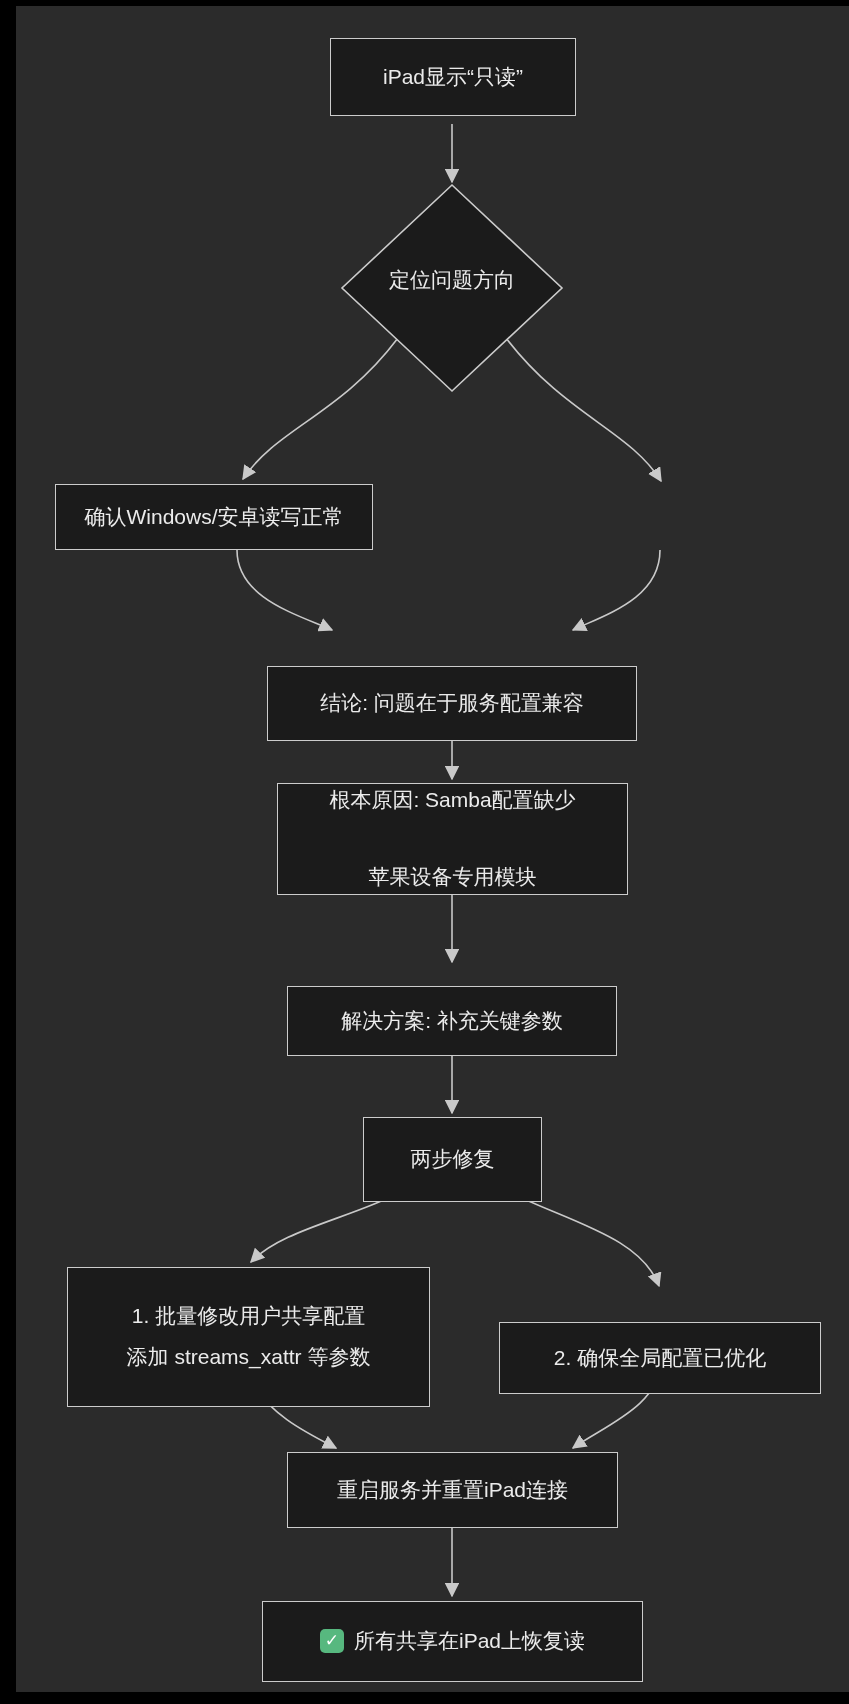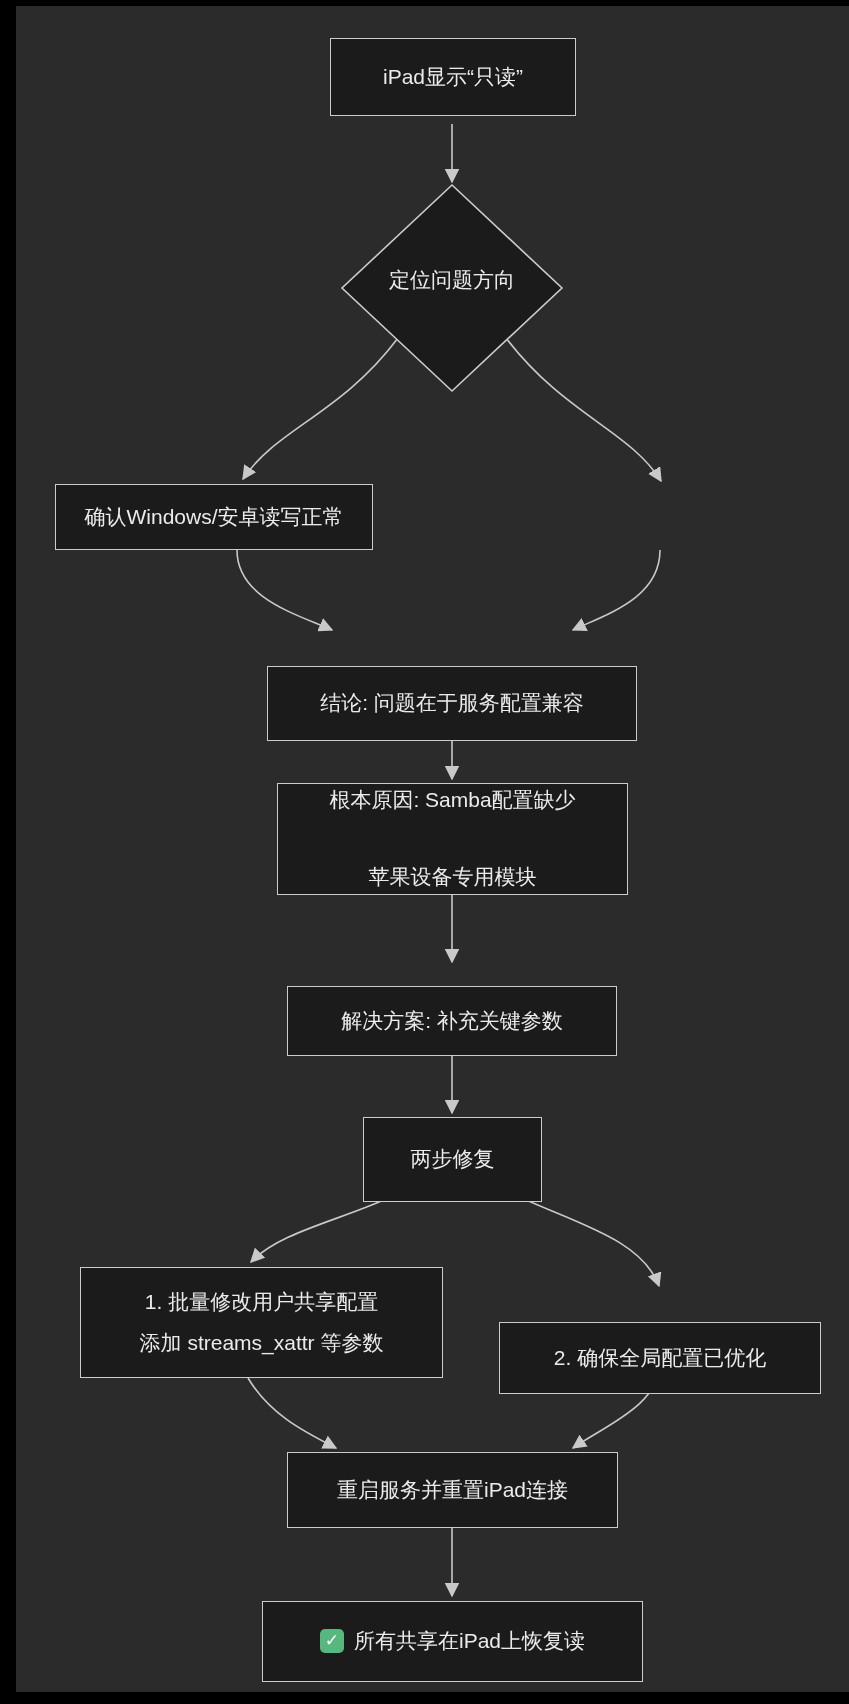--- a/index.html
+++ b/index.html
@@ -64,21 +64,21 @@
     text-align: center;
   }
   .n-start      { left: 330px; top: 38px;   width: 246px; height: 78px; }
   .n-decision-label { left: 342px; top: 266px; width: 220px; height: 44px; }
   .n-check-windows { left: 55px;  top: 484px;  width: 318px; height: 66px; align-items: center; }
   .n-check-nas  { left: 500px; top: 486px;  width: 320px; height: 64px; }
   .n-conclusion { left: 267px; top: 666px;  width: 370px; height: 75px; }
   .n-root-cause { left: 277px; top: 783px;  width: 351px; height: 112px; justify-content: space-between; }
   .n-solution   { left: 287px; top: 966px;  width: 330px; height: 70px; margin-top: 20px; }
   .n-two-steps  { left: 363px; top: 1117px; width: 179px; height: 85px; }
-  .n-step1      { left: 80px;  top: 1267px; width: 363px; height: 111px; gap: 8px; }
+  .n-step1      { left: 67px;  top: 1267px; width: 363px; height: 140px; gap: 8px; }
   .n-step2      { left: 499px; top: 1290px; width: 322px; height: 72px; margin-top: 32px; }
   .n-restart    { left: 287px; top: 1452px; width: 331px; height: 76px; justify-content: center; }
   .n-result     { left: 262px; top: 1601px; width: 381px; height: 81px; }
   .result-row {
     display: flex;
     flex-direction: row;
     align-items: center;
     justify-content: center;
     gap: 10px;
   }

